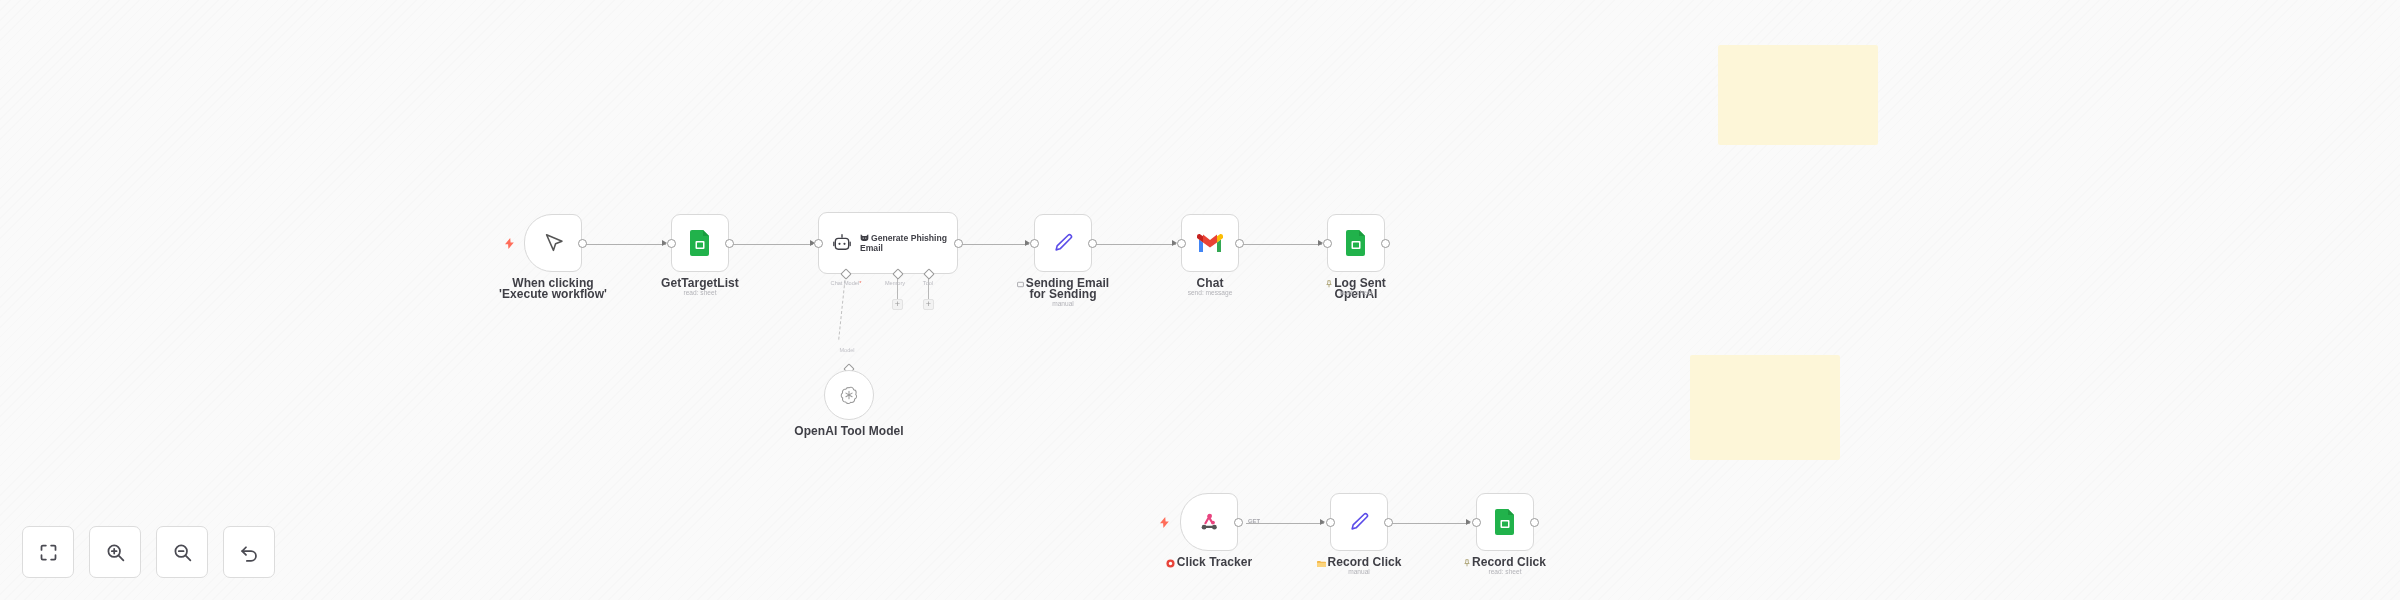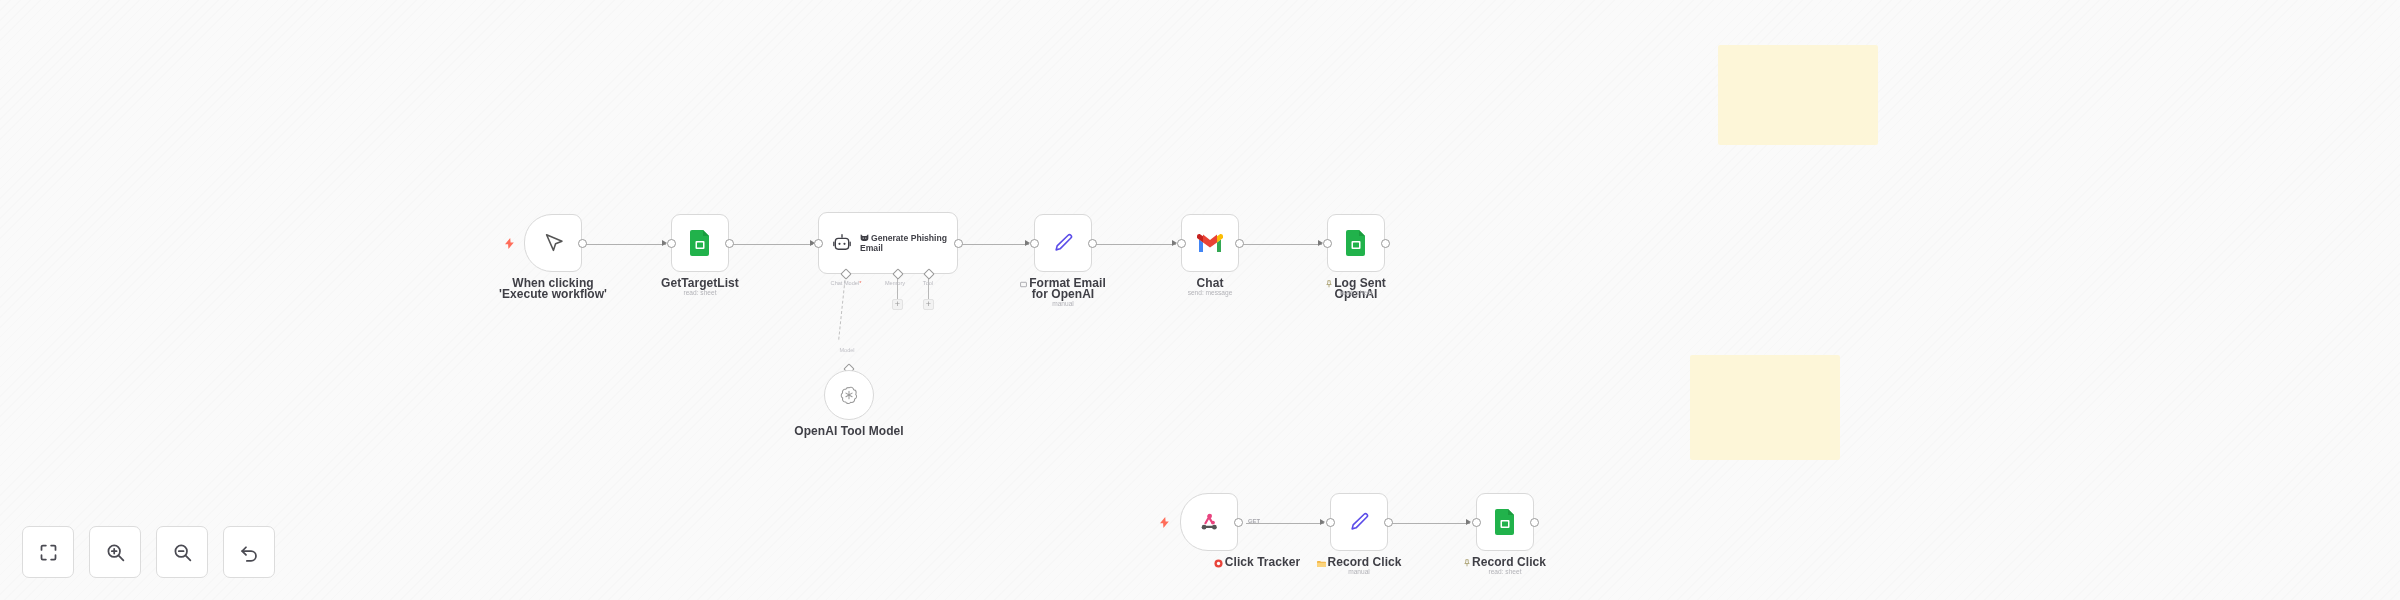--- a/index.html
+++ b/index.html
@@ -311,21 +311,21 @@
       </svg>
     </span>
   </div>
   <div class="port" style="left:1030px; top:239px;"></div>
   <div class="port" style="left:1088px; top:239px;"></div>
   <div class="node-label label-with-icon" style="left:1013px; top:278px; width:100px; display:block;">
     <span class="mini-icon" style="vertical-align:-1px; margin-right:2px;">
       <svg width="7" height="7" viewBox="0 0 12 12" fill="none" stroke="#8c8c93" stroke-width="1.2">
         <rect x="1" y="2.2" width="10" height="7.6" rx="1"></rect>
       </svg>
-    </span><span>Format Email for OpenAI</span>
+    </span><span>Sending Email for Sending</span>
   </div>
   <div class="node-sub" style="left:1013px; top:300px; width:100px;">manual</div>
 
   <div class="node" style="left:1181px; top:214px; width:58px; height:58px;">
     <span class="mini-icon">
       <svg width="26" height="20" viewBox="0 0 26 20">
         <path d="M2 19h4V9.4L2 6.2z" fill="#4285f4"></path>
         <path d="M24 19h-4V9.4l4-3.2z" fill="#34a853"></path>
         <path d="M6 19V9.4l7 5.2 7-5.2V19" fill="#ffffff"></path>
         <path d="M6 9.4l7 5.2 7-5.2V1.6L13 7 6 1.6z" fill="#ea4335"></path>
@@ -379,21 +379,21 @@
         <path d="M8 17.4h8.3" stroke="#555555"></path>
         <circle cx="12.8" cy="5.4" r="2.5" fill="#e8447f" stroke="none"></circle>
         <circle cx="6.6" cy="17.6" r="2.6" fill="#555555" stroke="none"></circle>
         <circle cx="17.9" cy="17.6" r="2.6" fill="#555555" stroke="none"></circle>
         <circle cx="16.3" cy="12.6" r="2.1" fill="#e8447f" stroke="none"></circle>
       </svg>
     </span>
   </div>
   <div class="port" style="left:1234px; top:518px;"></div>
   <div class="method-label" style="left:1248px; top:518px;">GET</div>
-  <div class="node-label" style="left:1207px; top:557px; width:100px;">
+  <div class="node-label" style="left:1159px; top:557px; width:100px;">
     <span class="mini-icon" style="vertical-align:-2px; margin-right:2px;">
       <svg width="9" height="9" viewBox="0 0 12 12">
         <circle cx="6" cy="6" r="5.4" fill="#e8443a"></circle>
         <circle cx="6" cy="6" r="2.2" fill="#ffffff"></circle>
       </svg>
     </span><span>Click Tracker</span>
   </div>
 
   <div class="node" style="left:1330px; top:493px; width:58px; height:58px;">
     <span class="mini-icon">

